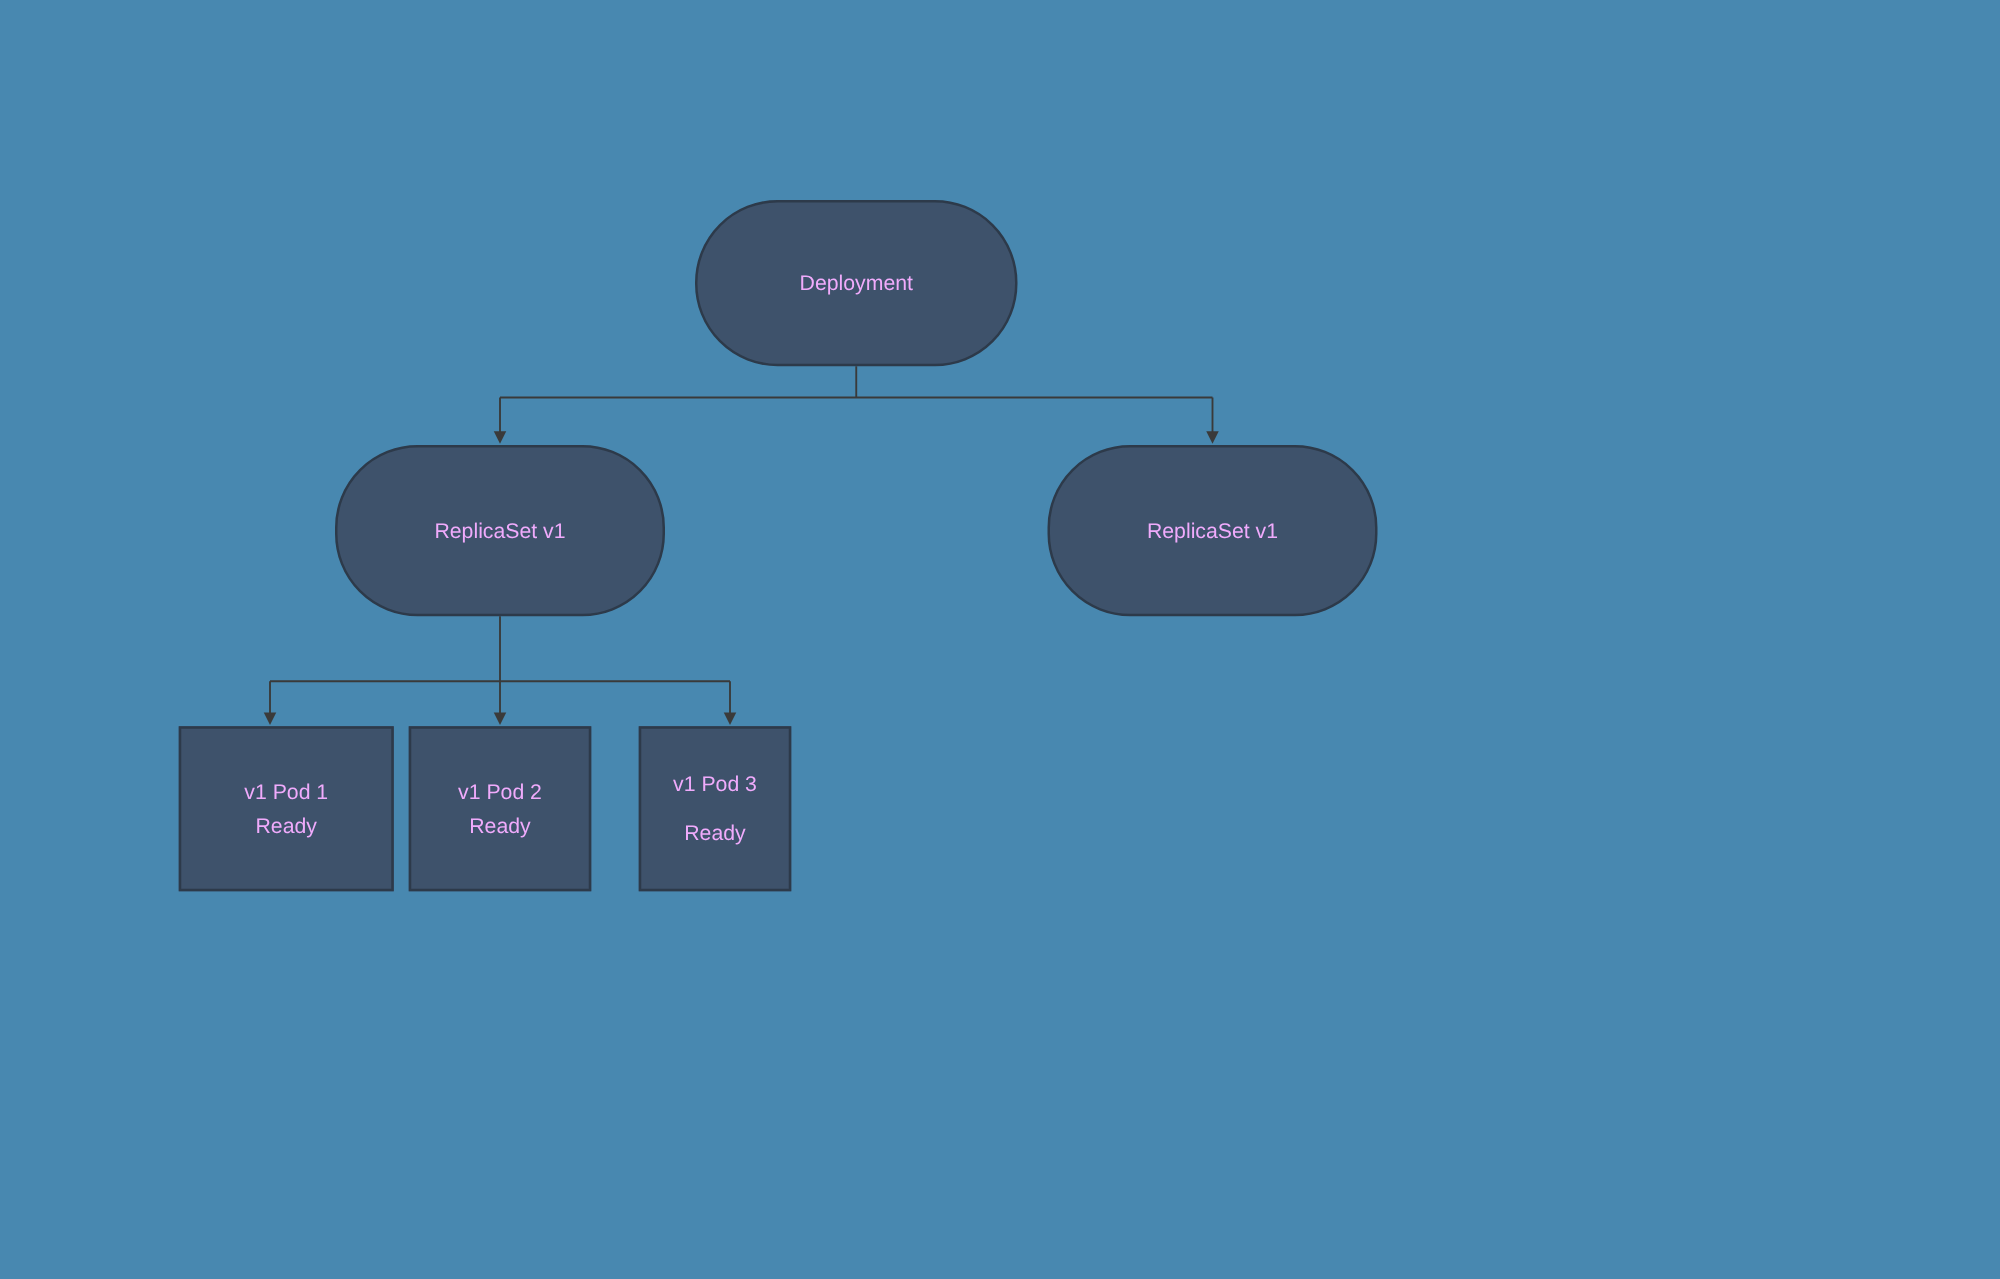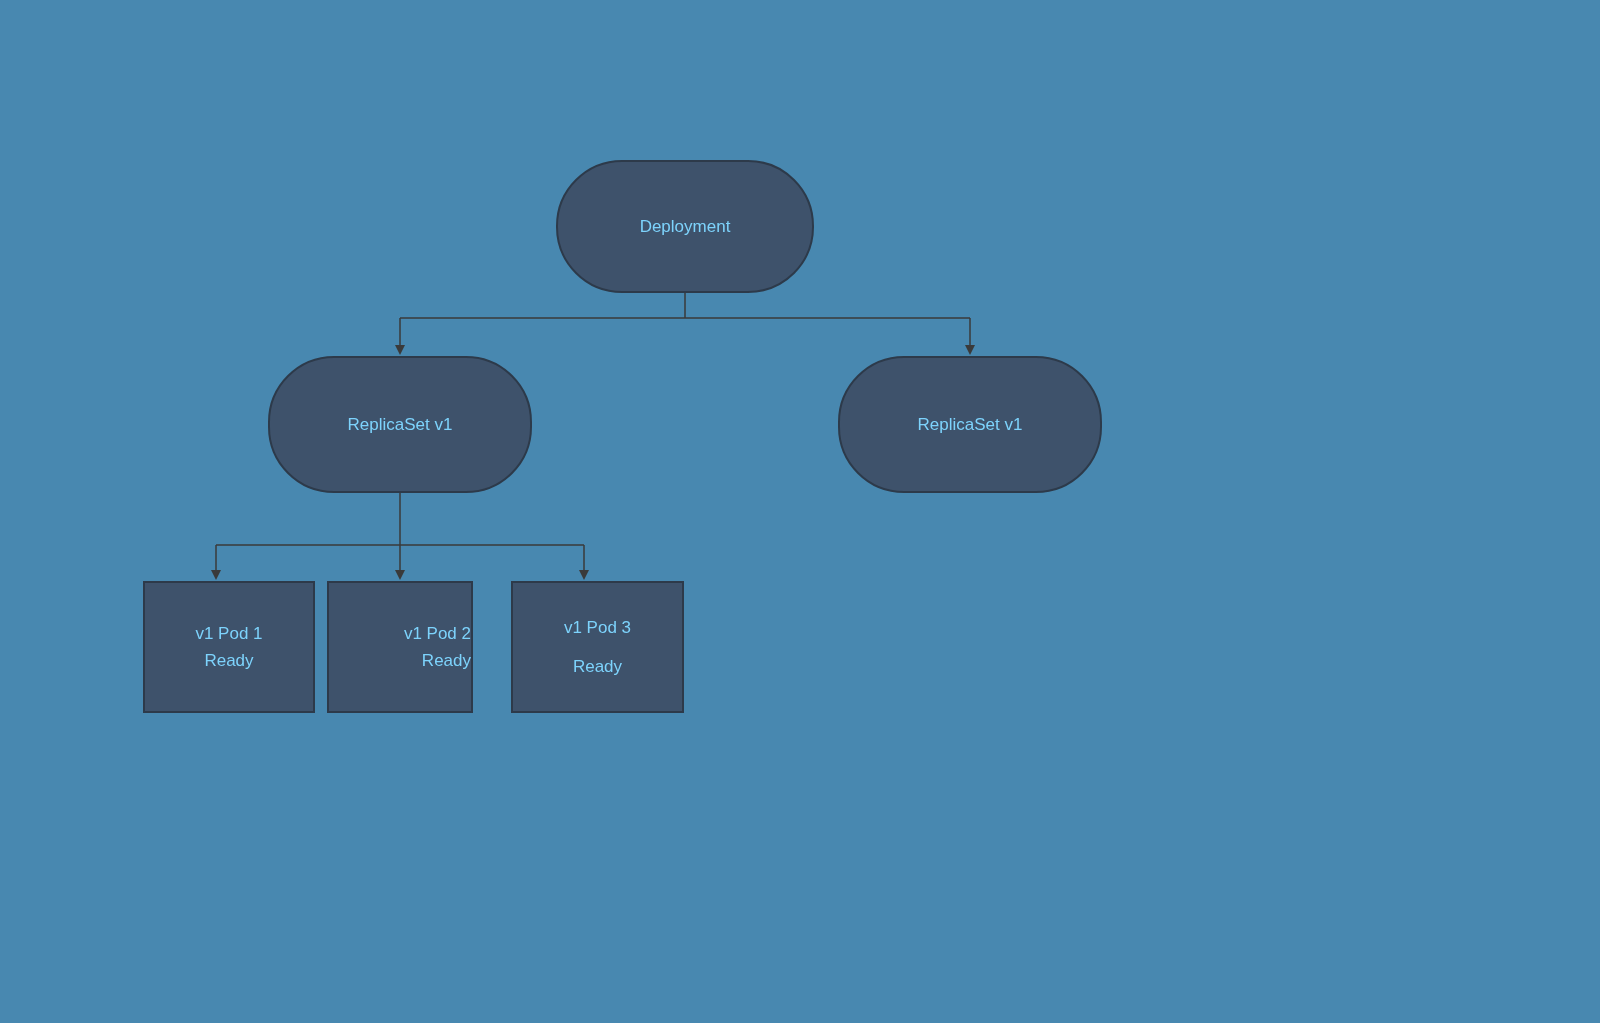--- a/index.html
+++ b/index.html
@@ -16,21 +16,21 @@
       overflow: hidden;
     }
     .node {
       position: absolute;
       background-color: #3e526b;
       border: 2px solid #2d3a4a;
       display: flex;
       flex-direction: column;
       align-items: center;
       justify-content: center;
-      color: #7dd3fc;
+      color: #f0abfc;
       font-size: 17px;
       text-align: center;
       line-height: 1.6;
     }
     .node.rounded {
       border-radius: 66px;
     }
     .node.square {
       border-radius: 0;
     }
@@ -90,21 +90,21 @@
 
 <div class="node rounded" style="left: 838px; top: 356px; width: 264px; height: 137px;">
   <span>ReplicaSet v1</span>
 </div>
 
 <div class="node square" style="left: 143px; top: 581px; width: 172px; height: 132px;">
   <span>v1 Pod 1</span>
   <span>Ready</span>
 </div>
 
-<div class="node square" style="left: 327px; top: 581px; width: 146px; height: 132px; align-items: flex-end;">
+<div class="node square" style="left: 327px; top: 581px; width: 146px; height: 132px;">
   <span>v1 Pod 2</span>
   <span>Ready</span>
 </div>
 
-<div class="node square" style="left: 511px; top: 581px; width: 173px; height: 132px; gap: 12px;">
+<div class="node square" style="left: 511px; top: 581px; width: 122px; height: 132px; gap: 12px;">
   <span>v1 Pod 3</span>
   <span>Ready</span>
 </div>
 
 </body></html>

